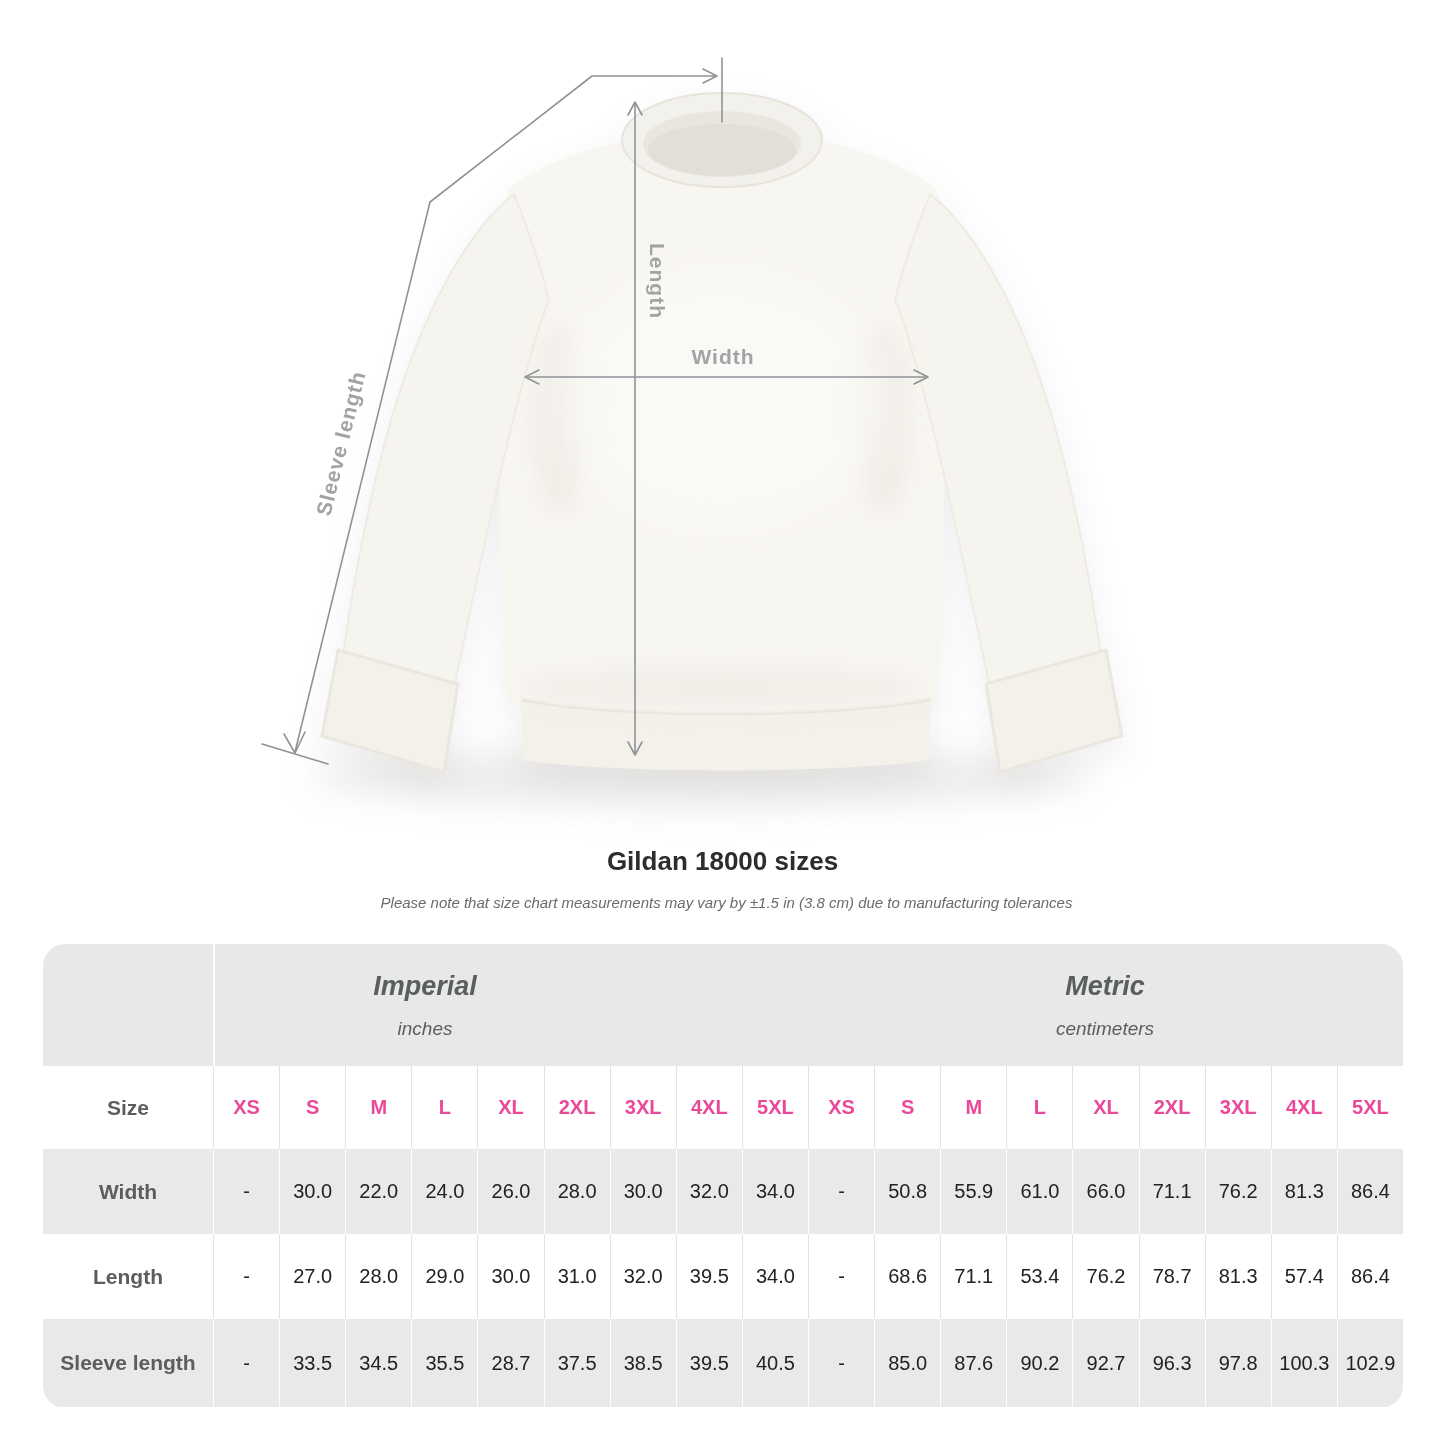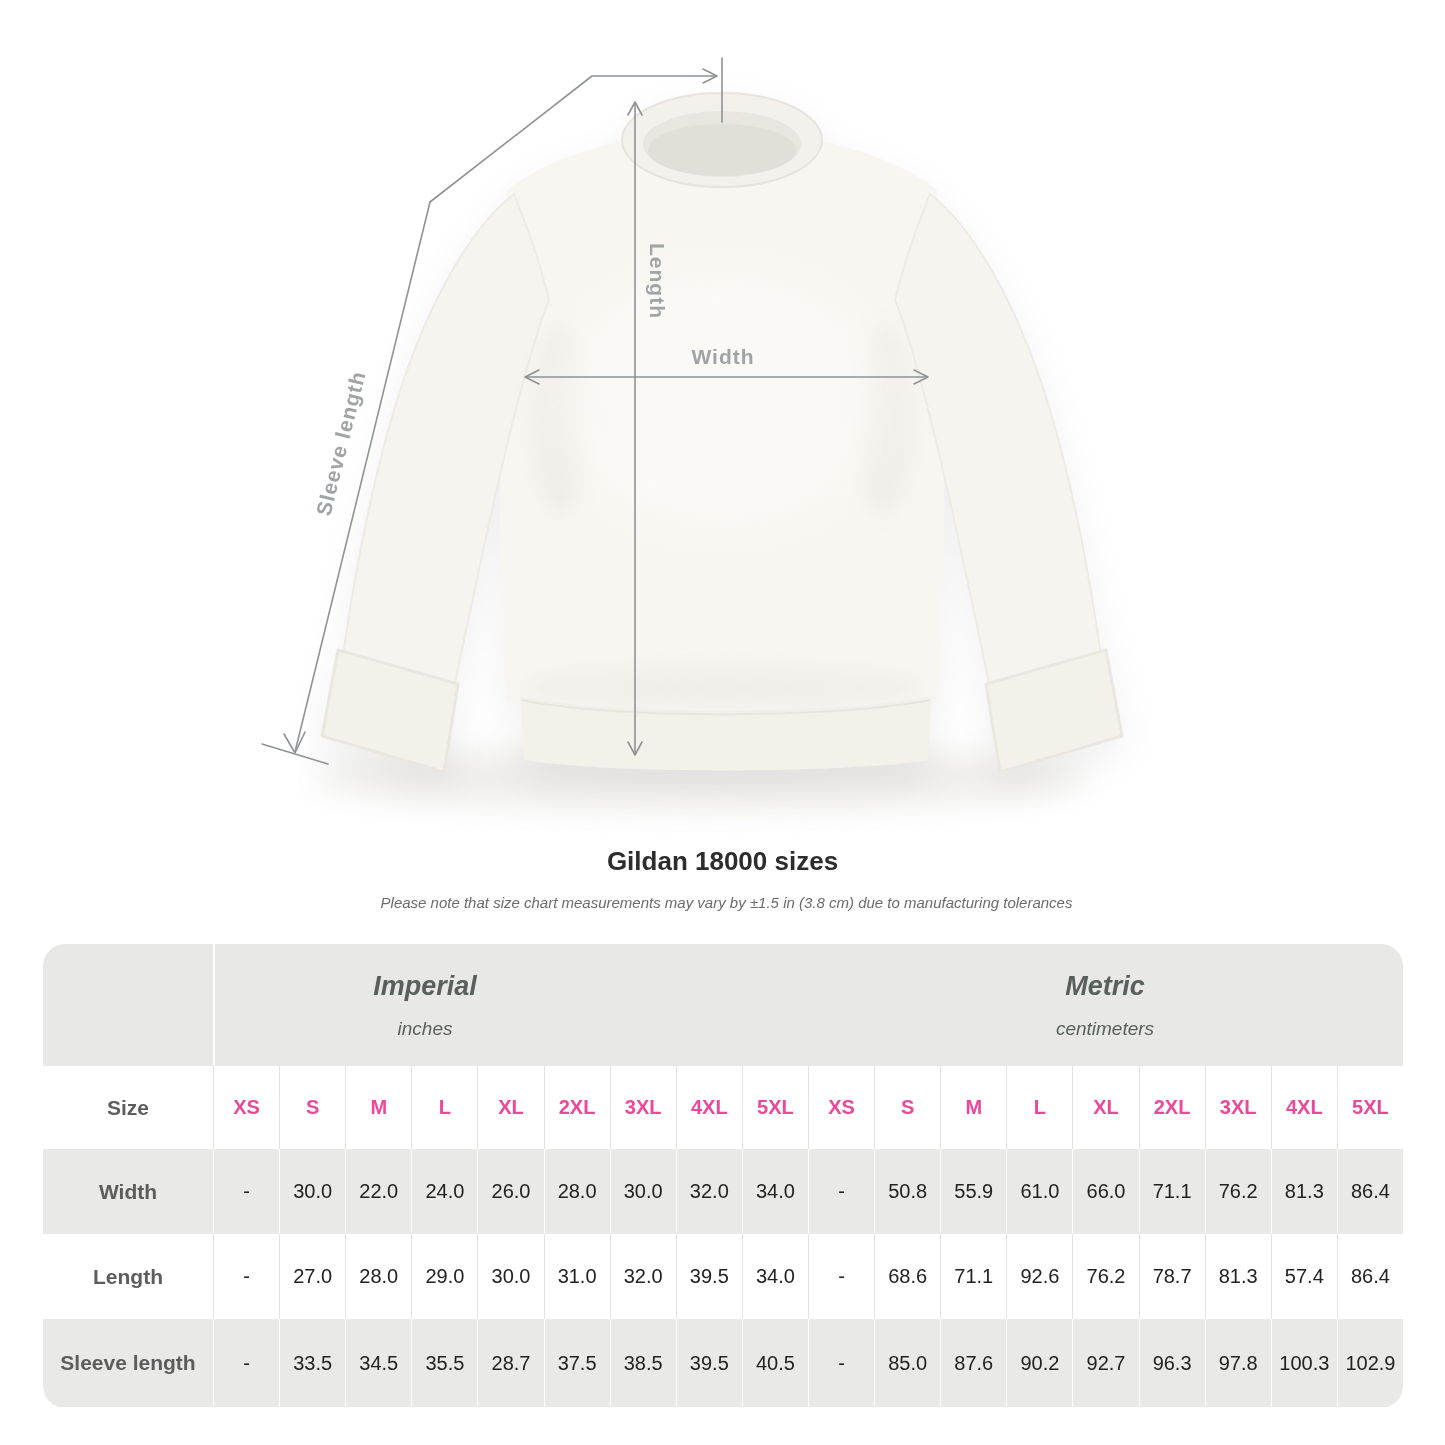--- a/index.html
+++ b/index.html
@@ -182,21 +182,21 @@
         <div class="cell data-cell">28.0</div>
         <div class="cell data-cell">29.0</div>
         <div class="cell data-cell">30.0</div>
         <div class="cell data-cell">31.0</div>
         <div class="cell data-cell">32.0</div>
         <div class="cell data-cell">39.5</div>
         <div class="cell data-cell">34.0</div>
         <div class="cell data-cell">-</div>
         <div class="cell data-cell">68.6</div>
         <div class="cell data-cell">71.1</div>
-        <div class="cell data-cell">92.6</div>
+        <div class="cell data-cell">53.4</div>
         <div class="cell data-cell">76.2</div>
         <div class="cell data-cell">78.7</div>
         <div class="cell data-cell">81.3</div>
         <div class="cell data-cell">57.4</div>
         <div class="cell data-cell">86.4</div>
         <div class="cell data-cell label-cell first gray last-row">Sleeve length</div>
         <div class="cell data-cell gray last-row">-</div>
         <div class="cell data-cell gray last-row">33.5</div>
         <div class="cell data-cell gray last-row">34.5</div>
         <div class="cell data-cell gray last-row">35.5</div>

